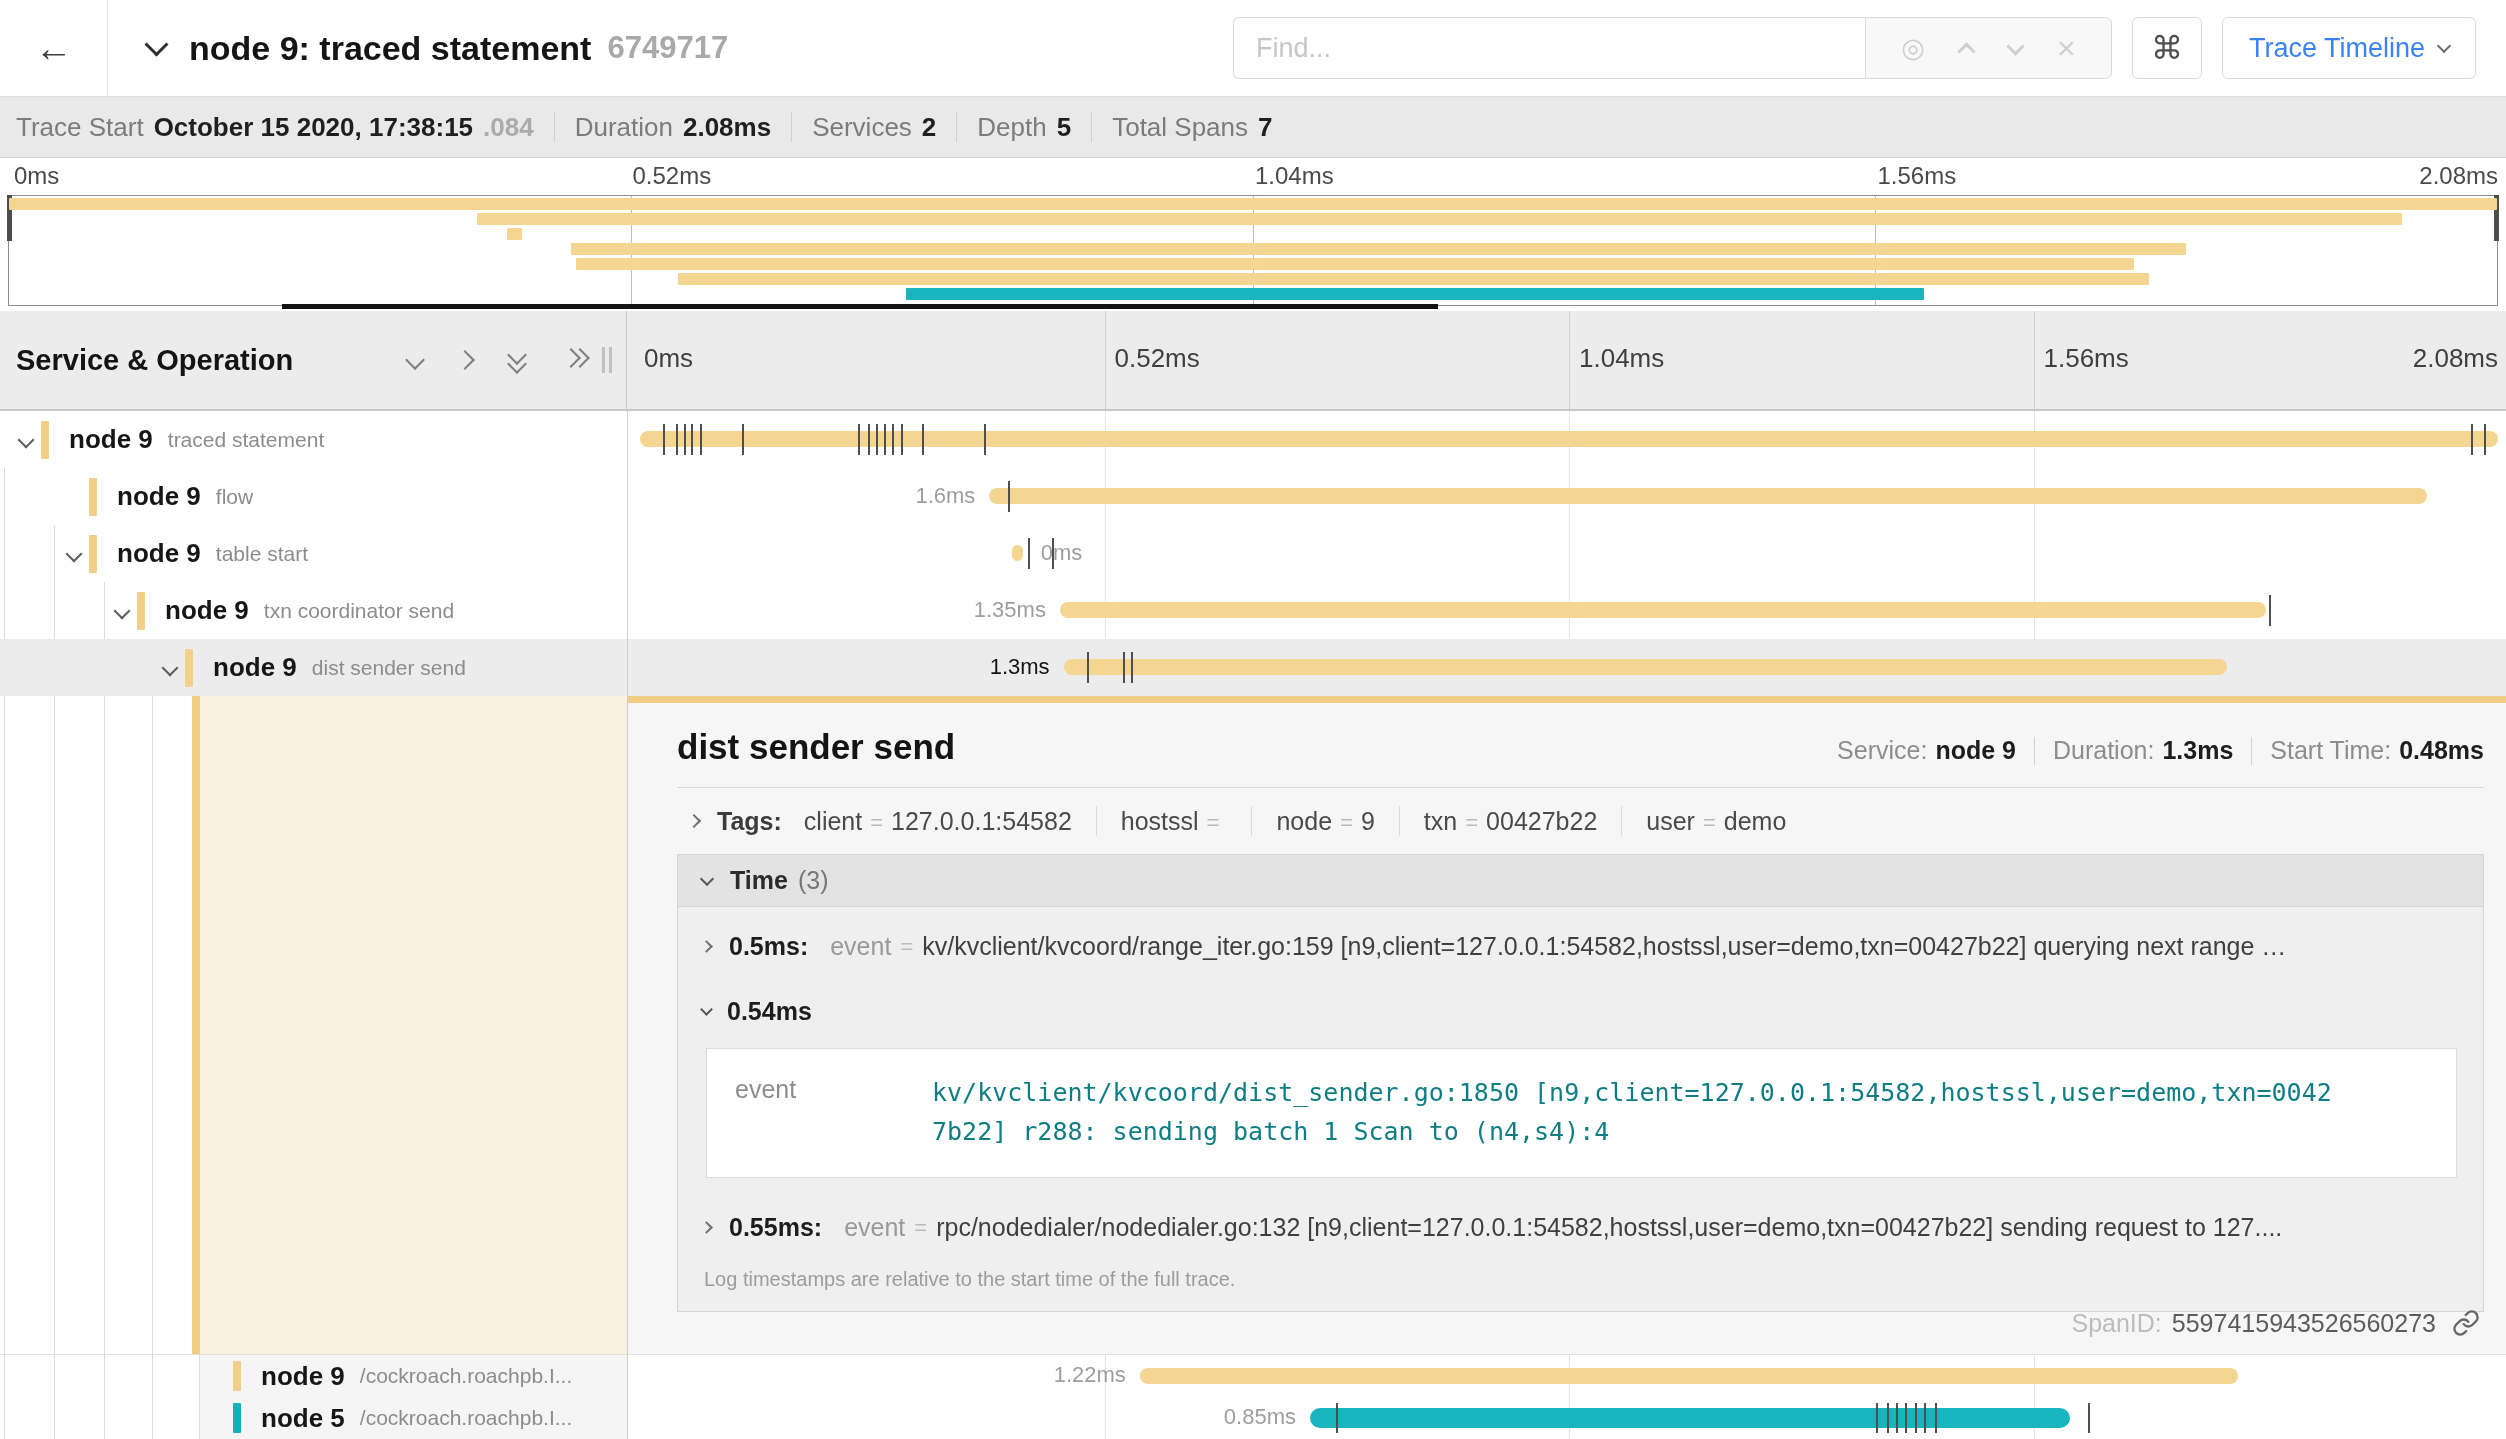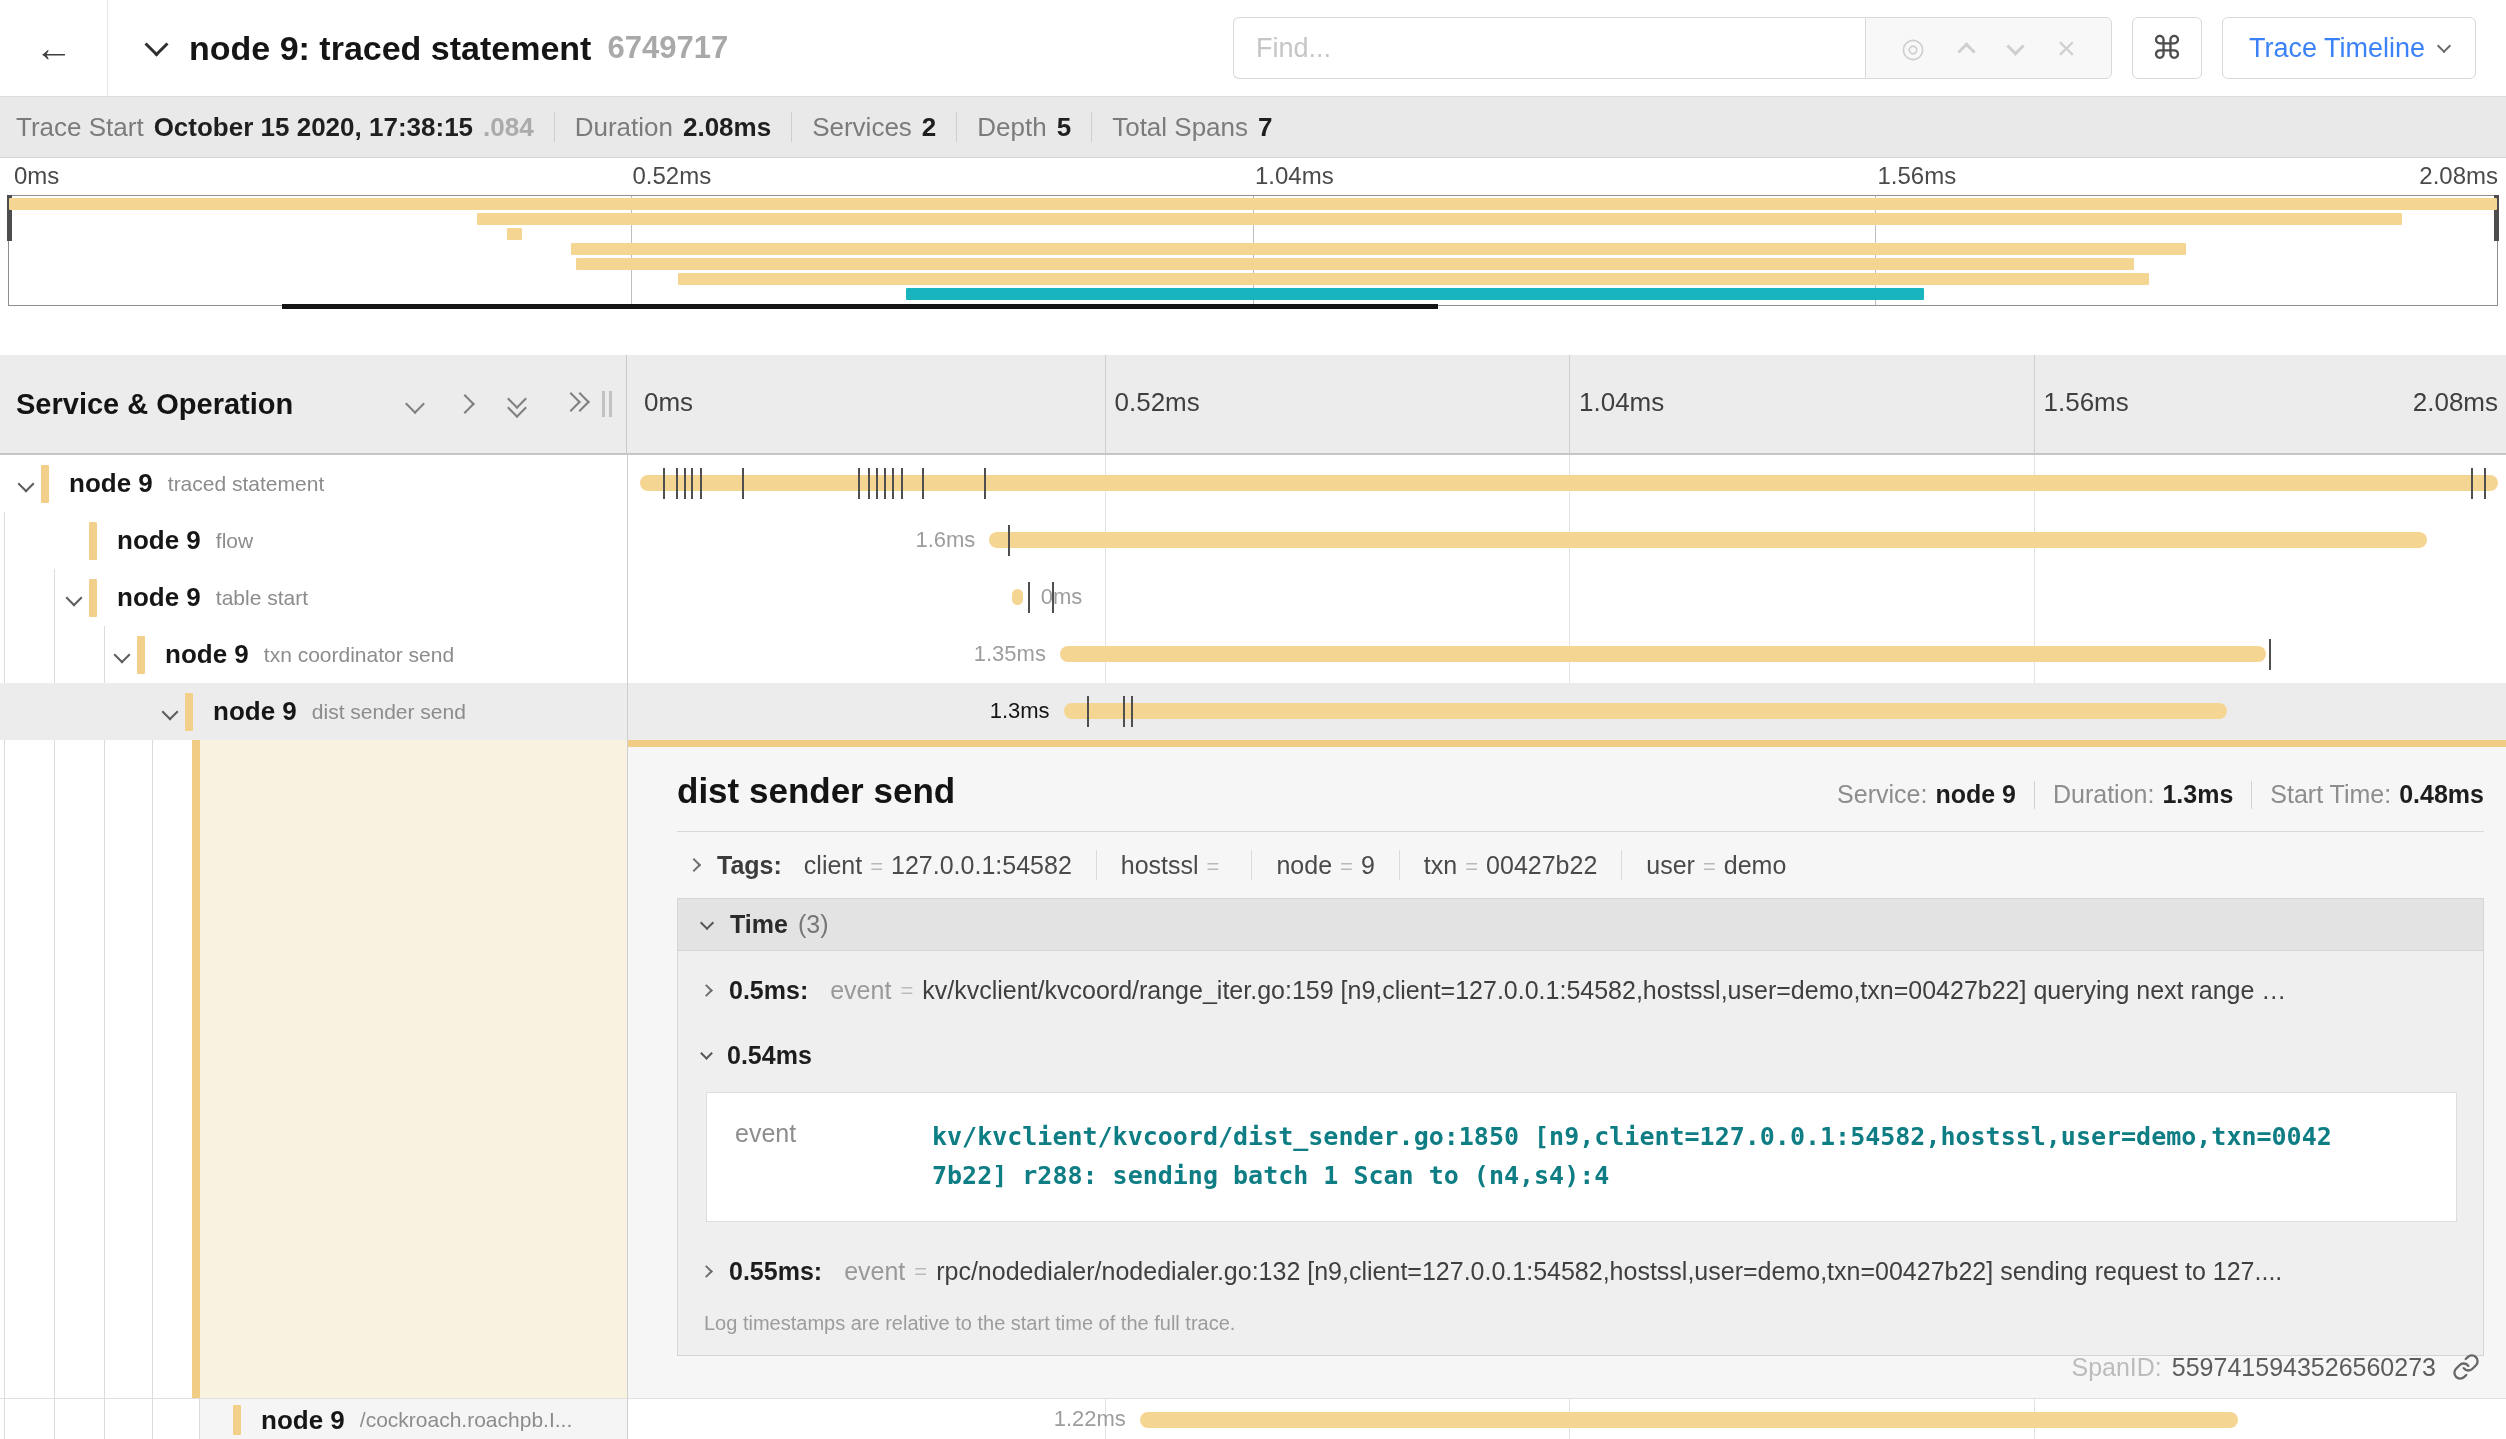--- a/index.html
+++ b/index.html
@@ -43,21 +43,21 @@
   .minimap{height:153px;position:relative;background:#fff;}
   .mm-labels{position:absolute;left:8px;right:8px;top:4px;height:32px;font-size:24px;color:#4a4a4a;}
   .mm-labels span{position:absolute;top:0;}
   .mm-canvas{position:absolute;left:8px;right:8px;top:37px;bottom:5px;border:1px solid #8f8f8f;background:#fff;}
   .mm-grid{position:absolute;top:0;bottom:0;width:1px;background:#bdbdbd;}
   .mm-span{position:absolute;height:12px;border-radius:1px;}
   .scrub{position:absolute;width:5px;height:46px;top:-1px;background:#4d4d4d;}
   .mm-focus{position:absolute;height:5px;bottom:-4px;background:#141414;}
 
   
-  .grid-head{height:100px;background:#ececec;border-bottom:2px solid #c6c6c6;display:flex;position:relative;margin-top:44px;}
+  .grid-head{height:100px;background:#ececec;border-bottom:2px solid #c6c6c6;display:flex;position:relative;}
   .gh-left{width:627px;border-right:1px solid #c9c9c9;display:flex;align-items:center;padding:0 14px 0 16px;}
   .gh-title{font-size:29px;font-weight:700;color:#141414;}
   .gh-icons{margin-left:auto;display:flex;align-items:center;gap:36px;margin-right:12px;}
   .gh-icons .ic{cursor:pointer;display:flex;}
   .chev{display:inline-block;width:14px;height:14px;border-right:2.5px solid #7f7f7f;border-bottom:2.5px solid #7f7f7f;transform:rotate(45deg);}
   .chev.right{transform:rotate(-45deg);}
   .dbl{position:relative;width:20px;height:24px;}
   .dbl .chev{position:absolute;left:2px;top:0;}
   .dbl .chev:nth-child(2){top:9px;}
   .dbl.right .chev{transform:rotate(-45deg);top:3px;left:0;}
@@ -125,21 +125,21 @@
   .log-row{display:flex;align-items:center;padding:25px 18px 10px 24px;font-size:25px;cursor:pointer;}
   .log-row .chev{width:9px;height:9px;border-width:2.5px;border-color:#6f6f6f;flex:0 0 auto;margin-right:18px;}
   .log-time{font-weight:700;color:#1d1d1d;white-space:nowrap;}
   .log-key{color:#999;margin-left:22px;}
   .log-eq{color:#bbb;margin:0 9px;font-size:22px;}
   .log-text{color:#3f3f3f;white-space:nowrap;overflow:hidden;flex:1;}
   .log-exp-head{display:flex;align-items:center;padding:26px 18px 4px 24px;font-size:25px;cursor:pointer;}
   .log-exp-head .chev{width:9px;height:9px;border-width:2.5px;border-color:#555;margin-right:16px;margin-top:-4px;}
   .kv-card{margin:18px 26px 10px 28px;background:#fff;border:1px solid #ddd;display:flex;}
   .kv-key{width:225px;flex:0 0 auto;padding:26px 0 0 28px;font-size:25px;color:#8d8d8d;}
-  .kv-val{font-family:"DejaVu Sans Mono","Liberation Mono",monospace;font-size:25px;font-weight:700;
+  .kv-val{font-family:"DejaVu Sans Mono","Liberation Mono",monospace;font-size:25px;font-weight:400;
           padding:24px 30px 26px 0;line-height:39px;width:1430px;word-break:break-all;}
   .logs-foot{padding:16px 0 20px 26px;font-size:20px;color:#9c9c9c;}
   .spanid-row{position:absolute;right:0;bottom:0;left:0;height:62px;display:flex;align-items:center;
               justify-content:flex-end;padding-right:26px;font-size:25px;gap:10px;}
   .spanid-label{color:#bcbcbc;}
   .spanid-val{color:#5c5c5c;}
   .link-ic{margin-left:6px;display:flex;cursor:pointer;}
 </style>
 </head>
 <body>

